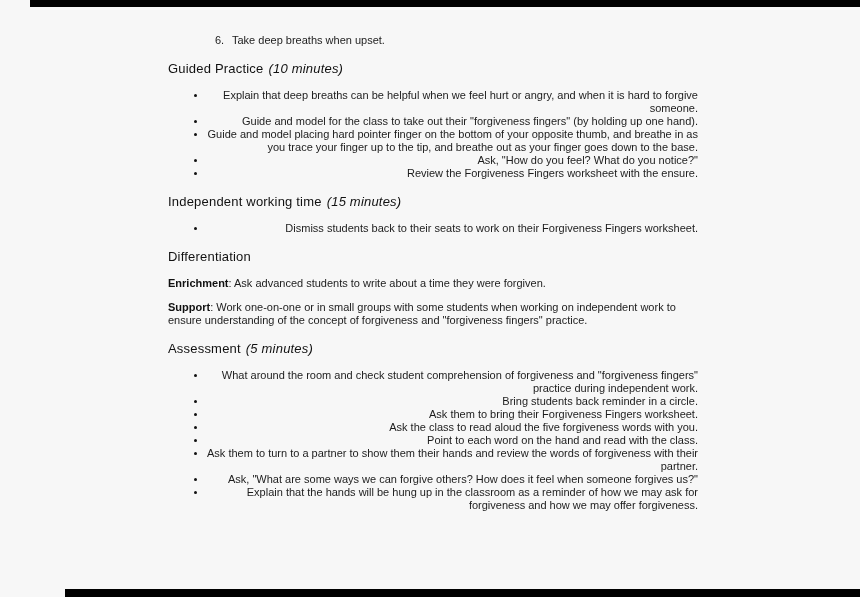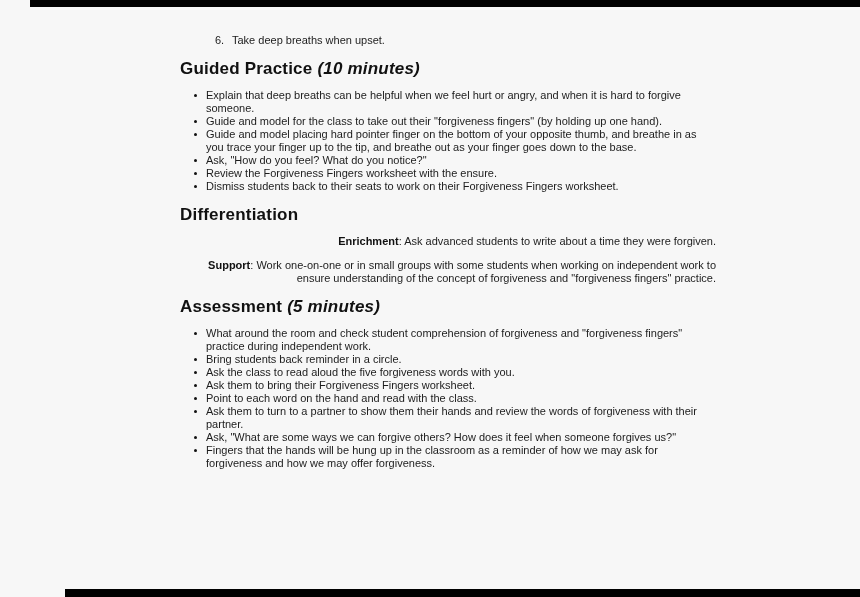--- a/index.html
+++ b/index.html
@@ -20,37 +20,37 @@
     top:34px; left:168px;
     width:545px;
     font-size:11px;
     line-height:13px;
   }
 
   .numbered-item { padding-left:47px; display:flex; }
   .numbered-item .num { width:17px; flex:0 0 17px; }
 
   .section-heading {
-    font-size:17px;
-    font-weight:bold;
+    font-size:13px;
+    font-weight:normal;
     color:#111;
-    margin:15px 0 14px 12px;
+    margin:15px 0 14px 0;
     letter-spacing:.2px;
   }
   .section-heading .duration { font-style:italic; margin-left:5px; }
 
-  ul.bullets { list-style:none; margin:0 0 0 25px; width:505px; }
+  ul.bullets { list-style:none; margin:0 0 0 25px; width:505px;text-align:right; }
   ul.bullets li { position:relative; padding-left:13px; }
   ul.bullets li .dot {
     position:absolute; left:1px; top:5px;
     width:3px; height:3px; border-radius:50%;
     background:#111;
   }
 
-  p.para { margin:11px 0 11px 8px; width:540px;text-align:right; }
+  p.para { margin:11px 0 11px 0; width:540px; }
   p.para b { color:#111; }
 </style>
 </head>
 <body>
 
 <div class="crop-bar top"></div>
 <div class="crop-bar bottom"></div>
 
 <div class="doc">
   <div class="numbered-item">
@@ -59,32 +59,33 @@
   </div>
 
 <div class="section-heading"><span>Guided Practice</span><span class="duration">(10 minutes)</span></div>
     <ul class="bullets">
       <li><span class="dot"></span><span>Explain that deep breaths can be helpful when we feel hurt or angry, and when it is hard to forgive someone.</span></li>
       <li><span class="dot"></span><span>Guide and model for the class to take out their "forgiveness fingers" (by holding up one hand).</span></li>
       <li><span class="dot"></span><span>Guide and model placing hard pointer finger on the bottom of your opposite thumb, and breathe in as you trace your finger up to the tip, and breathe out as your finger goes down to the base.</span></li>
       <li><span class="dot"></span><span>Ask, "How do you feel? What do you notice?"</span></li>
       <li><span class="dot"></span><span>Review the Forgiveness Fingers worksheet with the ensure.</span></li>
     </ul>
+    <div class="section-heading"><span>Independent working time</span><span class="duration">(15 minutes)</span></div>
     <ul class="bullets">
       <li><span class="dot"></span><span>Dismiss students back to their seats to work on their Forgiveness Fingers worksheet.</span></li>
     </ul>
     <div class="section-heading"><span>Differentiation</span></div>
     <p class="para"><b>Enrichment</b><span>: Ask advanced students to write about a time they were forgiven.</span></p>
     <p class="para"><b>Support</b><span>: Work one-on-one or in small groups with some students when working on independent work to ensure understanding of the concept of forgiveness and "forgiveness fingers" practice.</span></p>
     <div class="section-heading"><span>Assessment</span><span class="duration">(5 minutes)</span></div>
     <ul class="bullets">
       <li><span class="dot"></span><span>What around the room and check student comprehension of forgiveness and "forgiveness fingers" practice during independent work.</span></li>
     </ul>
     <ul class="bullets">
       <li><span class="dot"></span><span>Bring students back reminder in a circle.</span></li>
+      <li><span class="dot"></span><span>Ask them to bring their Forgiveness Fingers worksheet.</span></li>
       <li><span class="dot"></span><span>Ask the class to read aloud the five forgiveness words with you.</span></li>
-      <li><span class="dot"></span><span>Ask them to bring their Forgiveness Fingers worksheet.</span></li>
       <li><span class="dot"></span><span>Point to each word on the hand and read with the class.</span></li>
       <li><span class="dot"></span><span>Ask them to turn to a partner to show them their hands and review the words of forgiveness with their partner.</span></li>
       <li><span class="dot"></span><span>Ask, "What are some ways we can forgive others? How does it feel when someone forgives us?"</span></li>
-      <li><span class="dot"></span><span>Fingers that the hands will be hung up in the classroom as a reminder of how we may ask for forgiveness and how we may offer forgiveness.</span></li>
+      <li><span class="dot"></span><span>Explain that the hands will be hung up in the classroom as a reminder of how we may ask for forgiveness and how we may offer forgiveness.</span></li>
     </ul>
   </div>
 
 </body></html>

